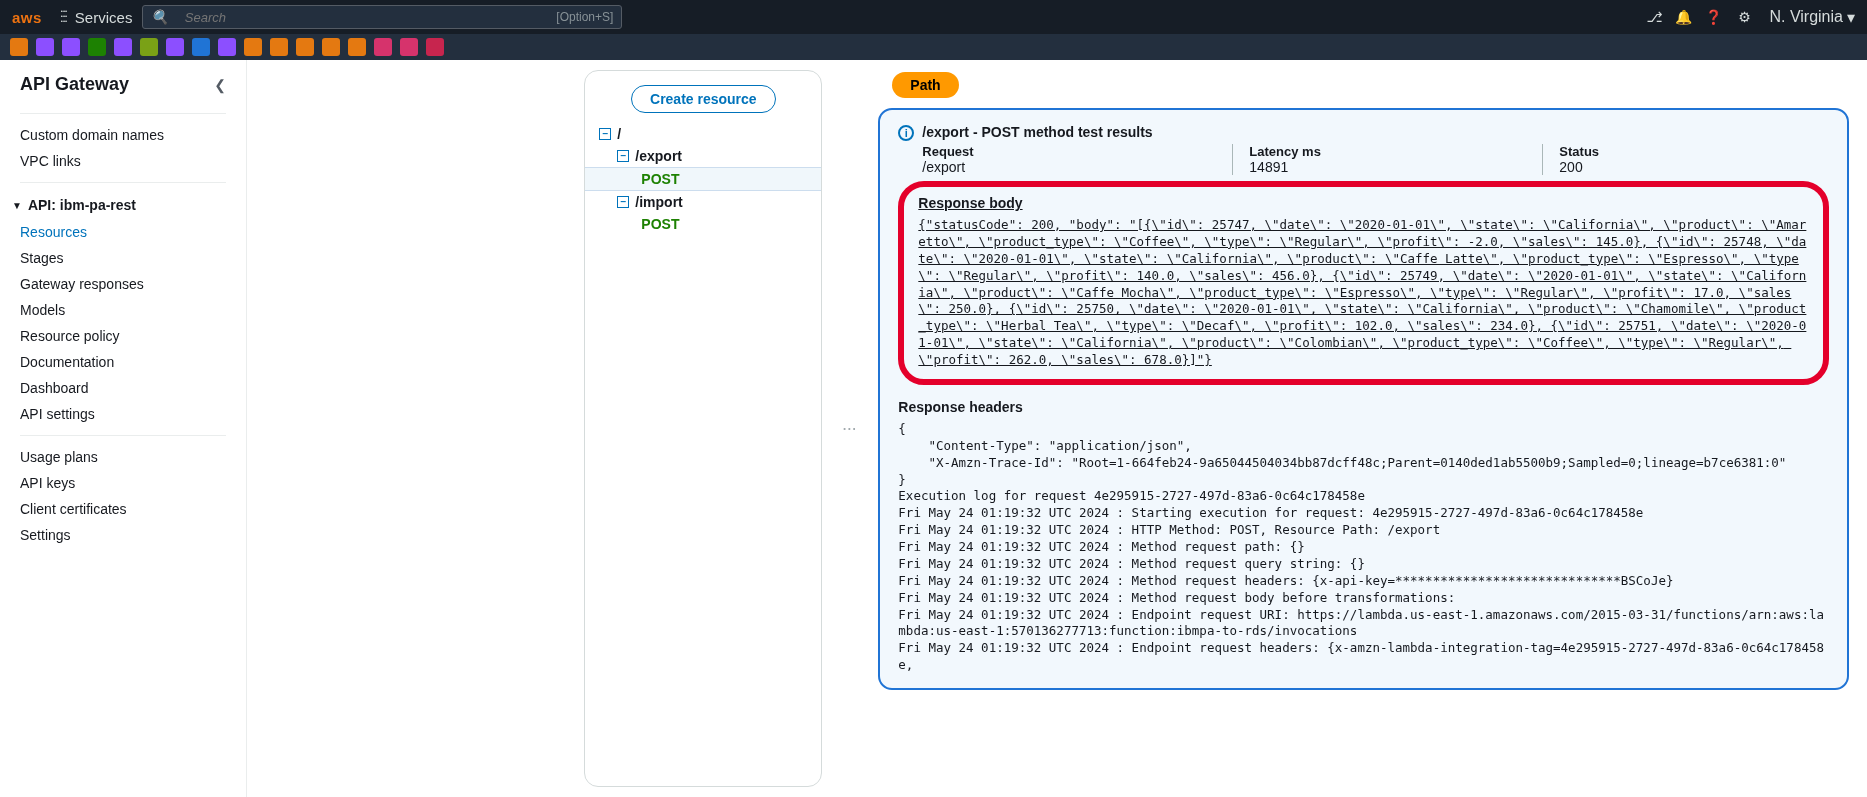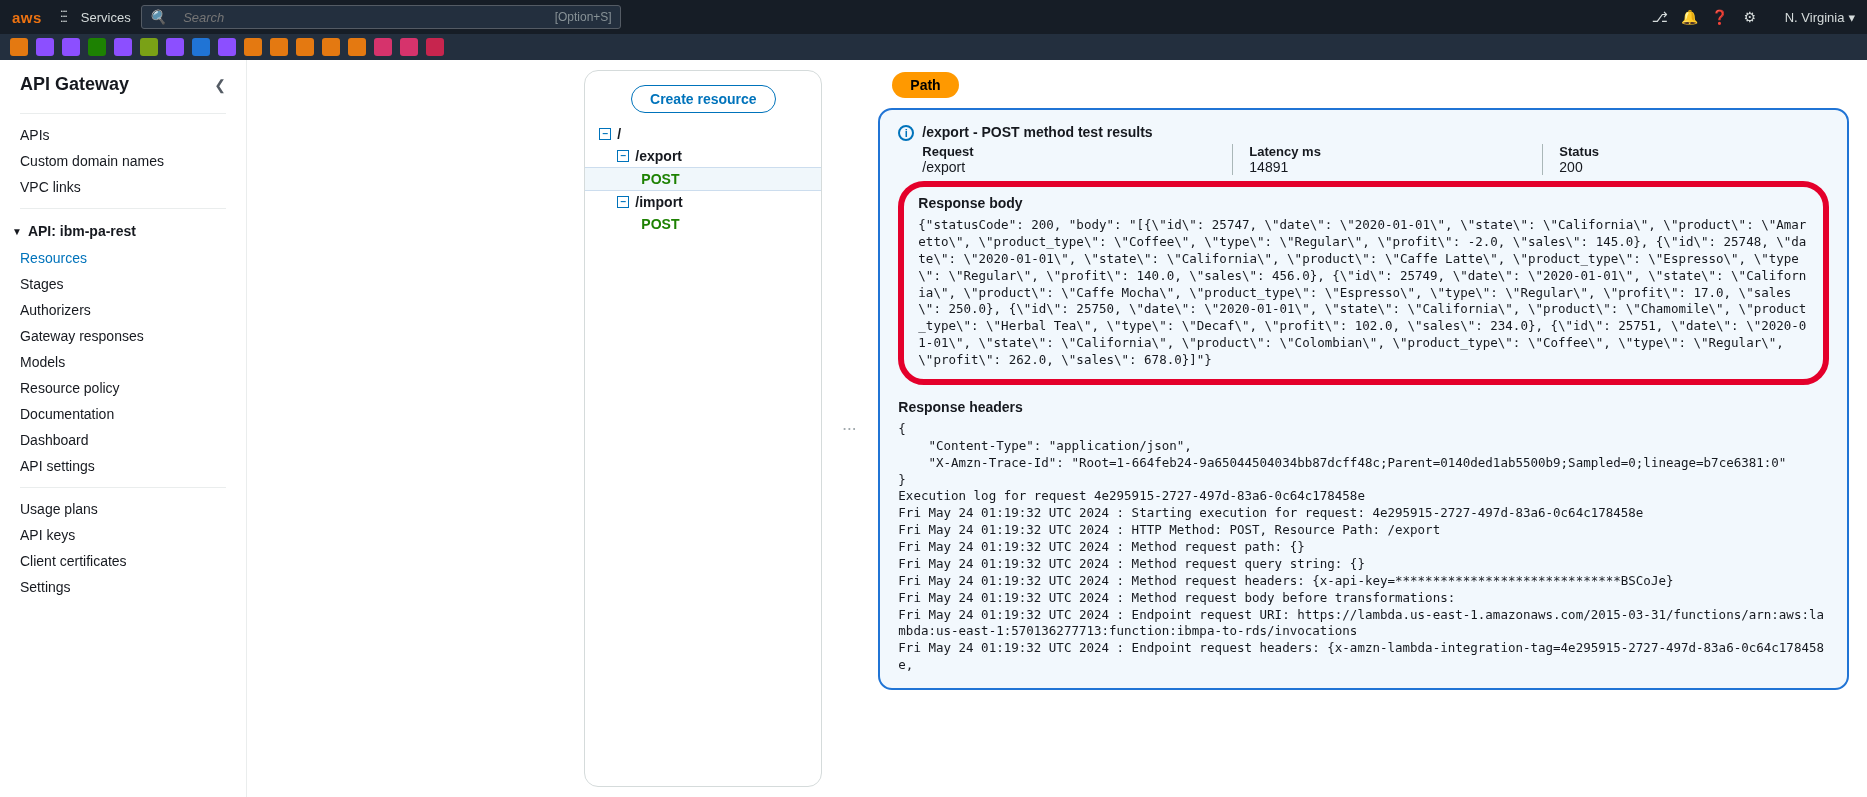--- a/index.html
+++ b/index.html
@@ -1,29 +1,29 @@
 <!DOCTYPE html>
 <html><head>
 <meta charset="utf-8">
 <style>
 * { box-sizing: border-box; margin: 0; padding: 0; }
 body { font-family: "Amazon Ember", "Helvetica Neue", Arial, sans-serif; font-size: 14px; color: #16191f; background: #fff; overflow: hidden; }
 
 
 .topnav { display: flex; align-items: center; background: #161d26; height: 34px; padding: 0 12px; color: #d5dbdb; }
 .aws-logo { font-weight: bold; color: #ec7211; margin-right: 19px; font-size: 15px; letter-spacing: 0.5px; }
-.topnav .services { display: flex; align-items: center; gap: 6px; margin-right: 10px; cursor: pointer; font-size: 13px; }
+.topnav .services { display: flex; align-items: center; margin-right: 10px; cursor: pointer; font-size: 15px; }
 .nine-dot { display: inline-block; width: 14px; height: 14px; position: relative; }
 .nine-dot::before { content: "\2022 \2022 \2022\A\2022 \2022 \2022\A\2022 \2022 \2022"; white-space: pre; font-size: 6px; line-height: 5px; letter-spacing: 0px; position: absolute; top: -1px; }
 .search-box { display: flex; align-items: center; background: #232f3e; border: 1px solid #545b64; border-radius: 3px; height: 24px; width: 480px; padding: 0 8px; color: #879196; font-style: italic; }
 .search-box input { background: transparent; border: none; outline: none; color: #d5dbdb; font-style: italic; flex: 1; margin-left: 16px; font-size: 13px; }
 .search-box .kbd { background: transparent; border: none; color: #879196; font-size: 12px; font-style: normal; }
 .topnav .spacer { flex: 1; }
 .topnav .icon-btn { width: 30px; height: 30px; display: flex; align-items: center; justify-content: center; cursor: pointer; color: #d5dbdb; }
-.topnav .region { display: flex; align-items: center; gap: 4px; cursor: pointer; margin-left: 20px; font-size: 13px; }
+.topnav .region { display: flex; align-items: center; gap: 4px; cursor: pointer; margin-left: 10px; font-size: 16px; }
 
 
 .svc-strip { background: #232f3e; height: 26px; display: flex; align-items: center; gap: 8px; padding: 0 10px; }
 .svc-chip { width: 18px; height: 18px; border-radius: 3px; display: inline-block; }
 
 
 .layout { display: flex; height: calc(100vh - 60px); }
 
 
 .sidebar { width: 247px; border-right: 1px solid #eaeded; padding: 14px 0 8px 0; overflow: auto; }
@@ -60,21 +60,21 @@
 .metrics { display: flex; margin-top: 2px; }
 .metric { padding-right: 30px; }
 .metric.borderleft { border-left: 1px solid #aab7b8; padding-left: 16px; }
 .metric .lbl { font-weight: bold; font-size: 13px; }
 .metric .val { font-size: 14px; }
 .metric.req { width: 310px; }
 .metric.lat { width: 310px; }
 
 .section-label { font-weight: bold; margin: 14px 0 6px 0; }
 .codeblock { font-family: Menlo, Consolas, monospace; font-size: 12.5px; white-space: pre-wrap; word-break: break-all; line-height: 1.35; }
-.highlight-box { border: 6px solid #e4002b; border-radius: 26px; padding: 8px 14px 10px 14px; margin-top: 6px; }
+.highlight-box { border: 6px solid #e4002b; border-radius: 26px; padding: 8px 14px 10px 14px; margin-top: 6px; text-decoration: underline; }
 .highlight-box .section-label { margin-top: 0; }
 </style>
 </head>
 <body>
 
 <div class="topnav">
   <span class="aws-logo">aws</span>
   <div class="services">
     <span class="nine-dot"></span>
     <span>Services</span>
@@ -116,31 +116,29 @@
   </div>
 
 <div class="layout">
 
   <div class="sidebar">
     <div class="sidebar-head">
       <h2>API Gateway</h2>
       <span class="collapse">❮</span>
     </div>
     <div class="sb-sep"></div>
-    <a class="sb-item">APIs</a>
     <a class="sb-item">Custom domain names</a>
     <a class="sb-item">VPC links</a>
     <div class="sb-sep"></div>
     <div class="sb-group-head">
       <span class="tri">▼</span>
       <span>API: ibm-pa-rest</span>
     </div>
     <a class="sb-item active">Resources</a>
     <a class="sb-item">Stages</a>
-    <a class="sb-item">Authorizers</a>
     <a class="sb-item">Gateway responses</a>
     <a class="sb-item">Models</a>
     <a class="sb-item">Resource policy</a>
     <a class="sb-item">Documentation</a>
     <a class="sb-item">Dashboard</a>
     <a class="sb-item">API settings</a>
     <div class="sb-sep"></div>
     <a class="sb-item">Usage plans</a>
     <a class="sb-item">API keys</a>
     <a class="sb-item">Client certificates</a>

